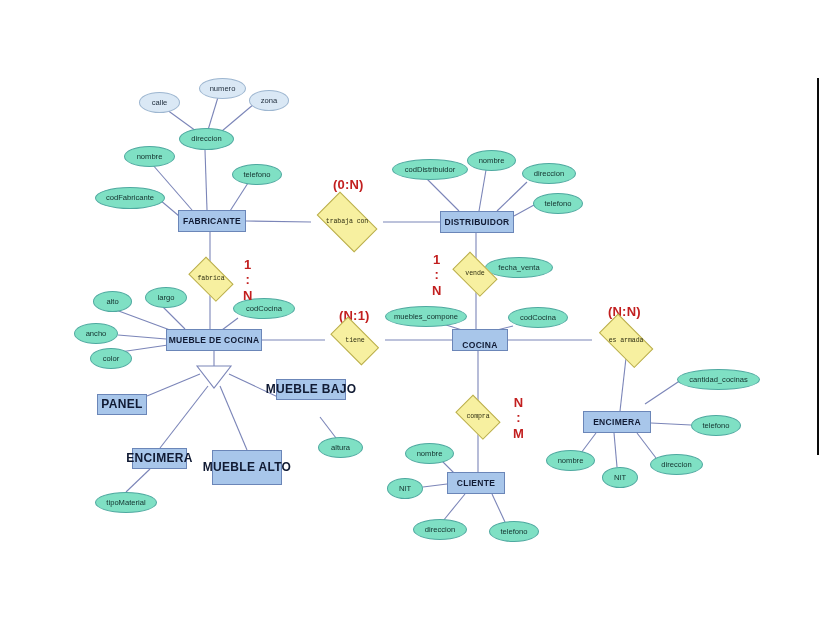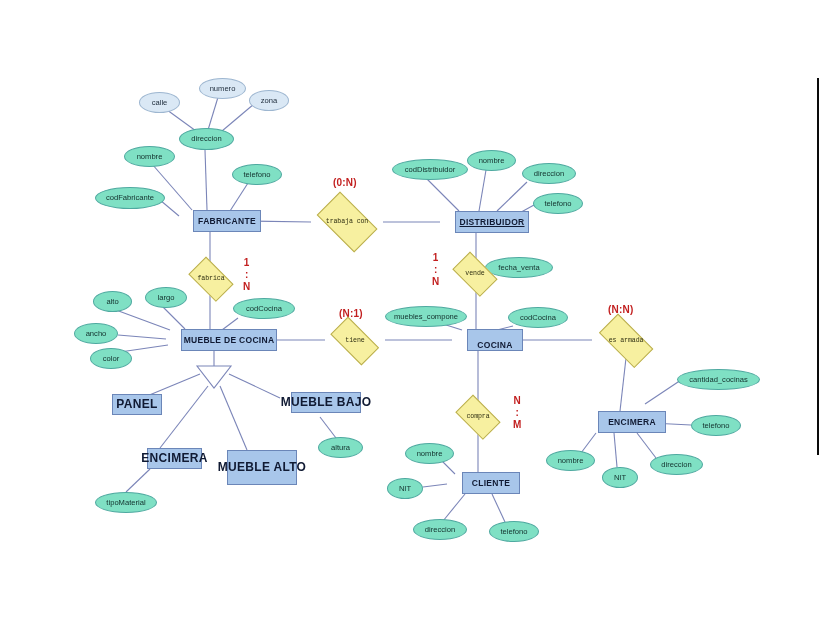--- a/index.html
+++ b/index.html
@@ -36,21 +36,20 @@
     white-space: nowrap;
   }
   
   .entity {
     background: #a8c6ea;
     border: 1px solid #6b86b8;
     color: #101a33;
     font-weight: bold;
     font-size: 8.5px;
     letter-spacing: 0.3px;
-    margin-left: 15px;
   }
   .entity.sub {
     font-size: 12px;
   }
   
   .attr {
     background: #7fe0c4;
     border: 1px solid #4fa9a0;
     border-radius: 50%;
     color: #12302c;
@@ -86,21 +85,21 @@
     transform: translate(-50%, -50%) rotate(45deg);
     background: #f7f0a0;
     border: 1px solid #b9ad4e;
     z-index: 1;
   }
   
   .card {
     position: absolute;
     color: #c21f1f;
     font-weight: bold;
-    font-size: 10px;
+    font-size: 13px;
     white-space: nowrap;
     letter-spacing: 0.2px;
   }
   .card.stack {
     line-height: 1.18;
     text-align: center;
   }
   
   .page-rule {
     position: absolute;
@@ -163,21 +162,21 @@
     <g id="isa-group" stroke="#7b85b8" stroke-width="1.1" fill="#ffffff">
         <line x1="214" y1="351" x2="214" y2="366"></line>
         <polygon points="197,366 231,366 214,388"></polygon>
       </g>
   </svg>
 
   <div id="entity-layer">
       <div class="node entity" style="left: 178px; top: 210px; width: 68px; height: 22px;">
         <span>FABRICANTE</span>
       </div>
-      <div class="node entity" style="left: 440px; top: 211px; width: 74px; height: 22px; text-decoration: underline;">
+      <div class="node entity" style="left: 440px; top: 211px; width: 74px; height: 22px;">
         <span>DISTRIBUIDOR</span>
       </div>
       <div class="node entity" style="left: 166px; top: 329px; width: 96px; height: 22px;">
         <span>MUEBLE DE COCINA</span>
       </div>
       <div class="node entity" style="left: 452px; top: 329px; width: 56px; height: 22px; align-items: flex-end;">
         <span>COCINA</span>
       </div>
       <div class="node entity" style="left: 447px; top: 472px; width: 58px; height: 22px;">
         <span>CLIENTE</span>
@@ -187,21 +186,21 @@
       </div>
       <div class="node entity sub" style="left: 97px; top: 394px; width: 50px; height: 21px;">
         <span>PANEL</span>
       </div>
       <div class="node entity sub" style="left: 132px; top: 448px; width: 55px; height: 21px;">
         <span>ENCIMERA</span>
       </div>
       <div class="node entity sub" style="left: 212px; top: 450px; width: 70px; height: 35px;">
         <span>MUEBLE ALTO</span>
       </div>
-      <div class="node entity sub" style="left: 276px; top: 392px; width: 70px; height: 21px;">
+      <div class="node entity sub" style="left: 276px; top: 379px; width: 70px; height: 21px;">
         <span>MUEBLE BAJO</span>
       </div>
     </div>
   <div id="attribute-layer">
       <div class="node attr light" style="left: 139px; top: 92px; width: 41px; height: 21px;">
         <span>calle</span>
       </div>
       <div class="node attr light" style="left: 199px; top: 78px; width: 47px; height: 21px;">
         <span>numero</span>
       </div>

